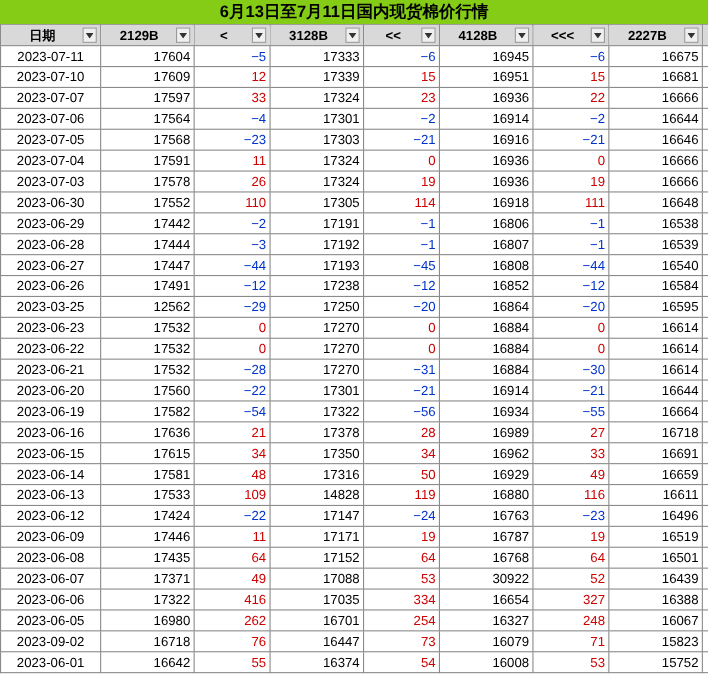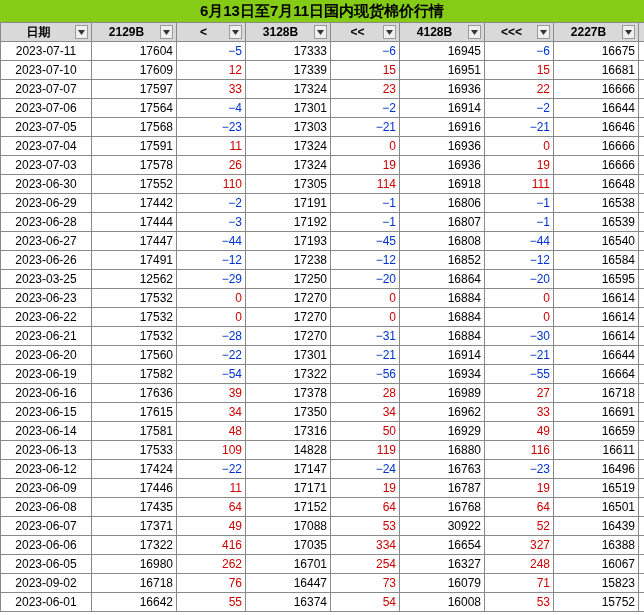--- a/index.html
+++ b/index.html
@@ -379,21 +379,21 @@
         <td class="price">17322</td>
         <td class="chg down">−56</td>
         <td class="price">16934</td>
         <td class="chg down">−55</td>
         <td class="price">16664</td>
         <td class="chg down">−54</td>
       </tr>
       <tr>
         <td class="date">2023-06-16</td>
         <td class="price">17636</td>
-        <td class="chg up">39</td>
+        <td class="chg up">21</td>
         <td class="price">17378</td>
         <td class="chg up">28</td>
         <td class="price">16989</td>
         <td class="chg up">27</td>
         <td class="price">16718</td>
         <td class="chg up">27</td>
       </tr>
       <tr>
         <td class="date">2023-06-15</td>
         <td class="price">17615</td>

